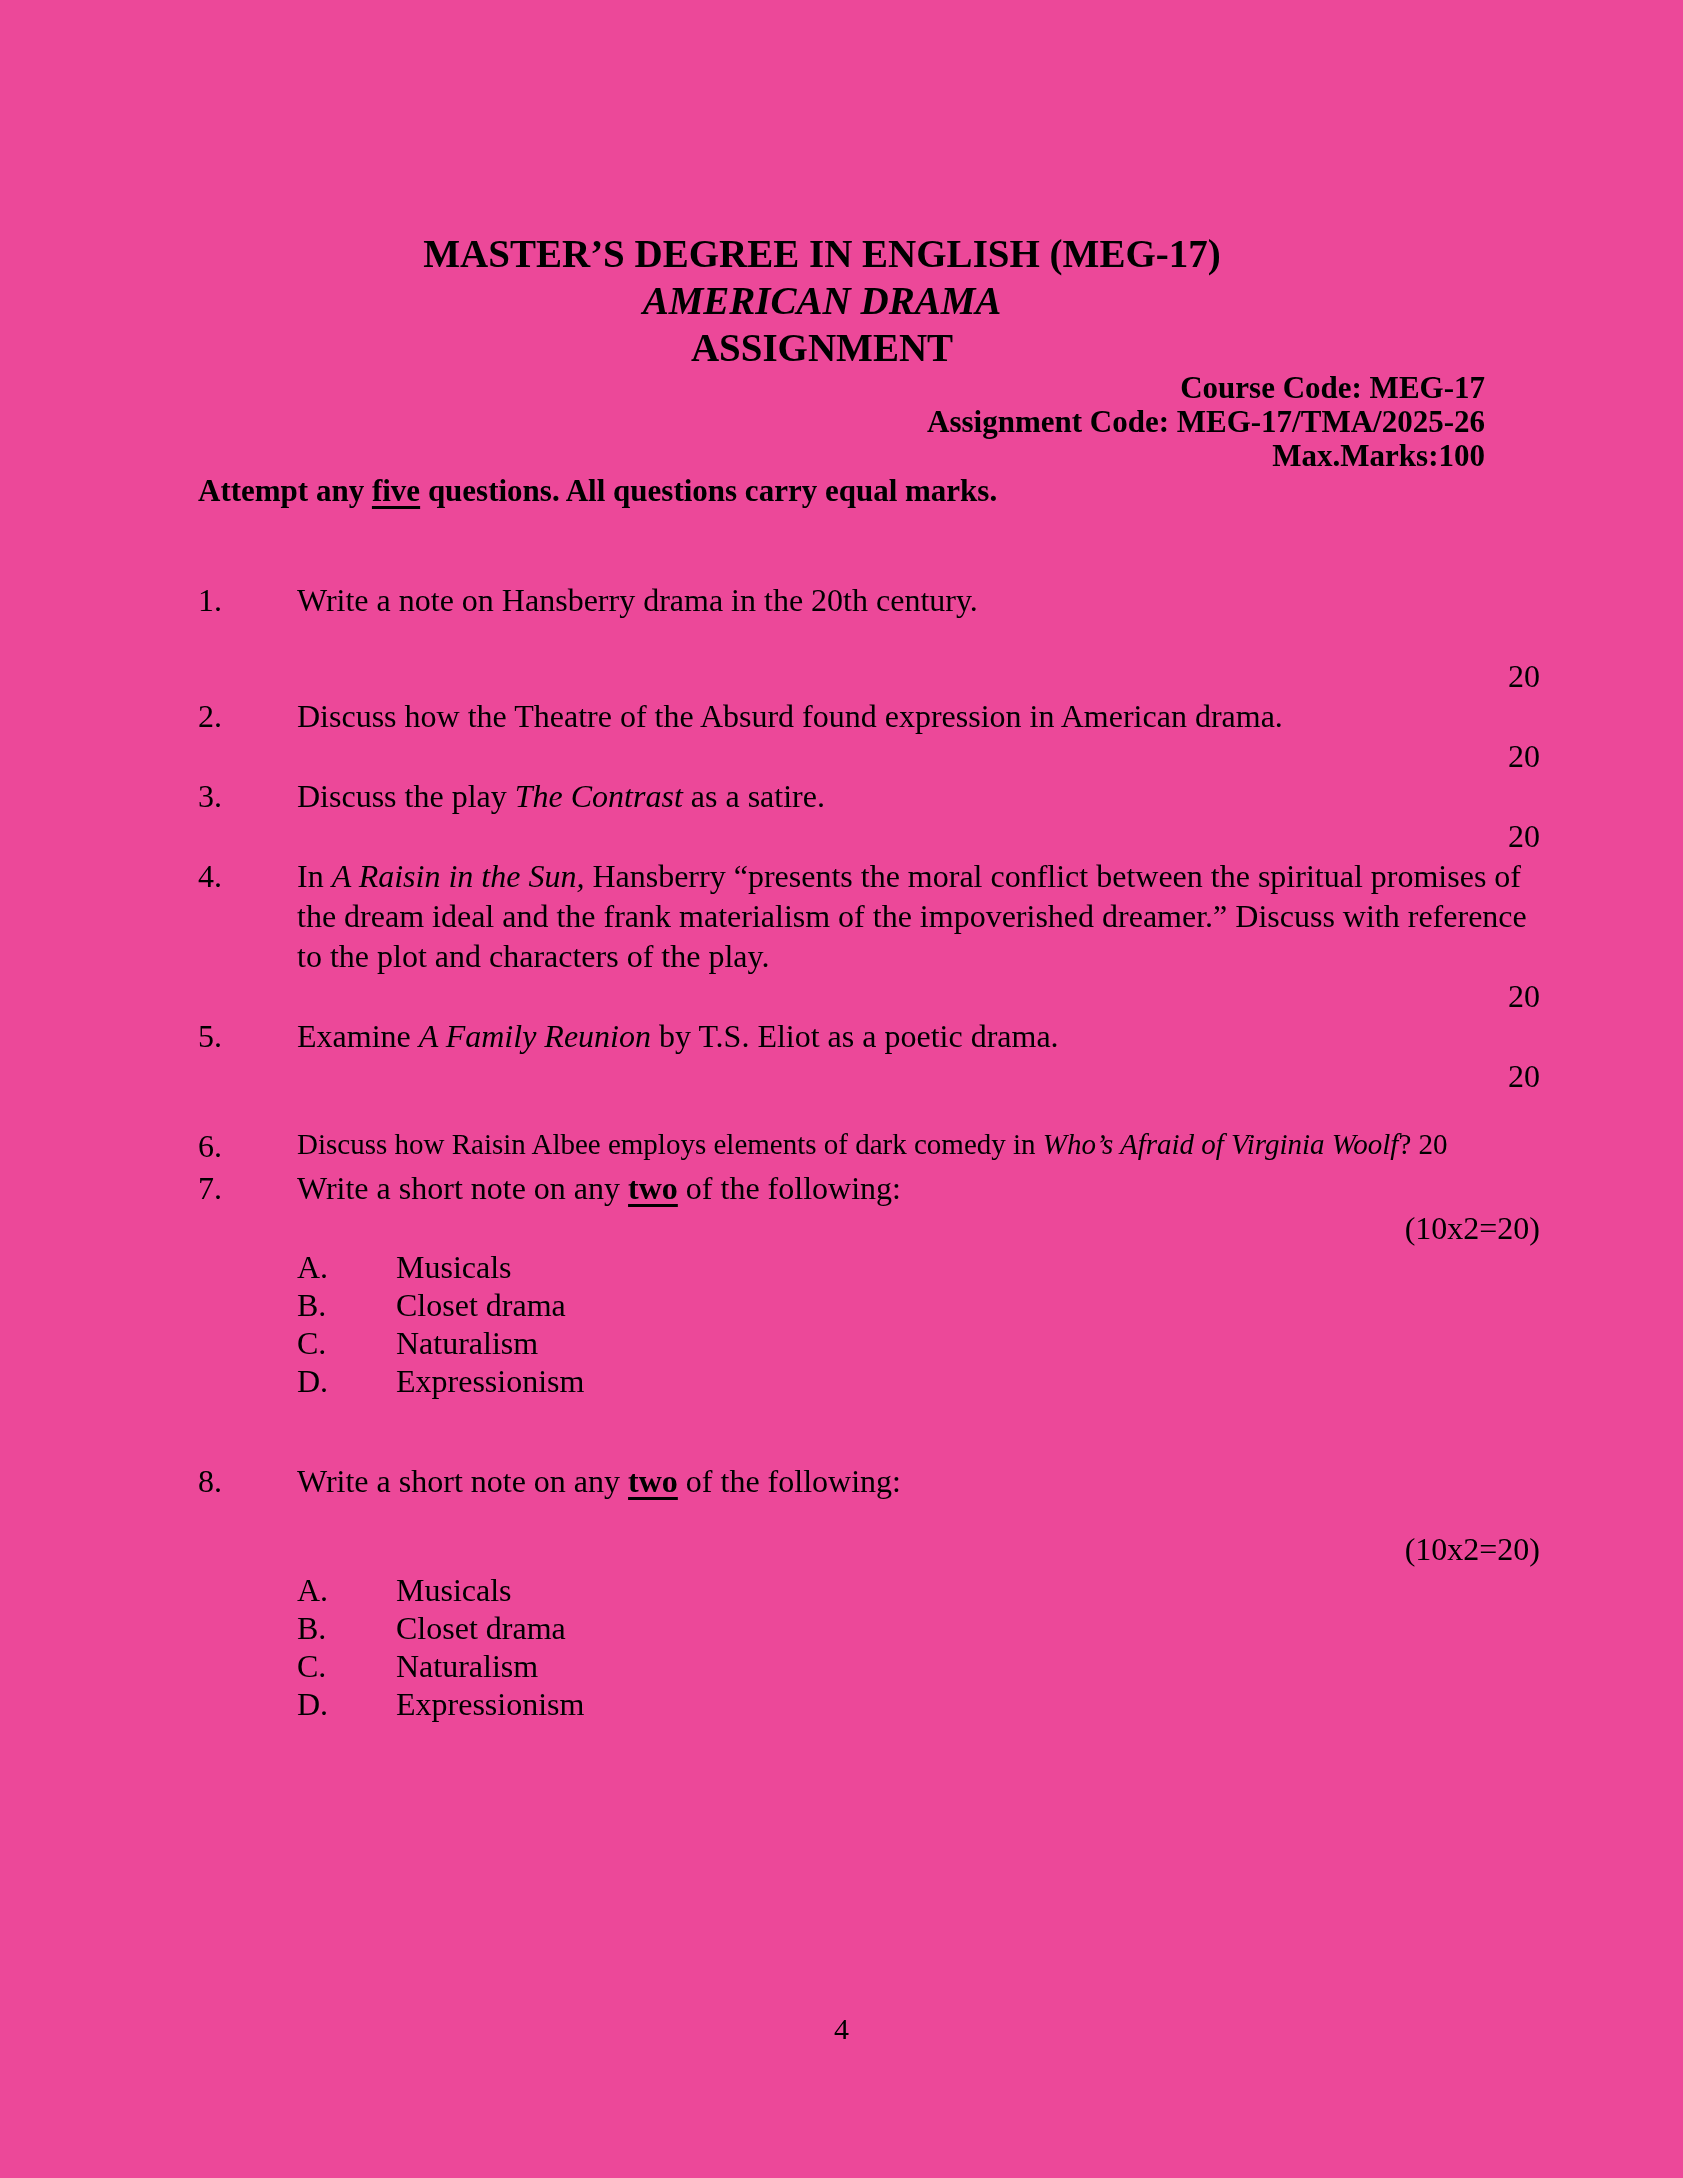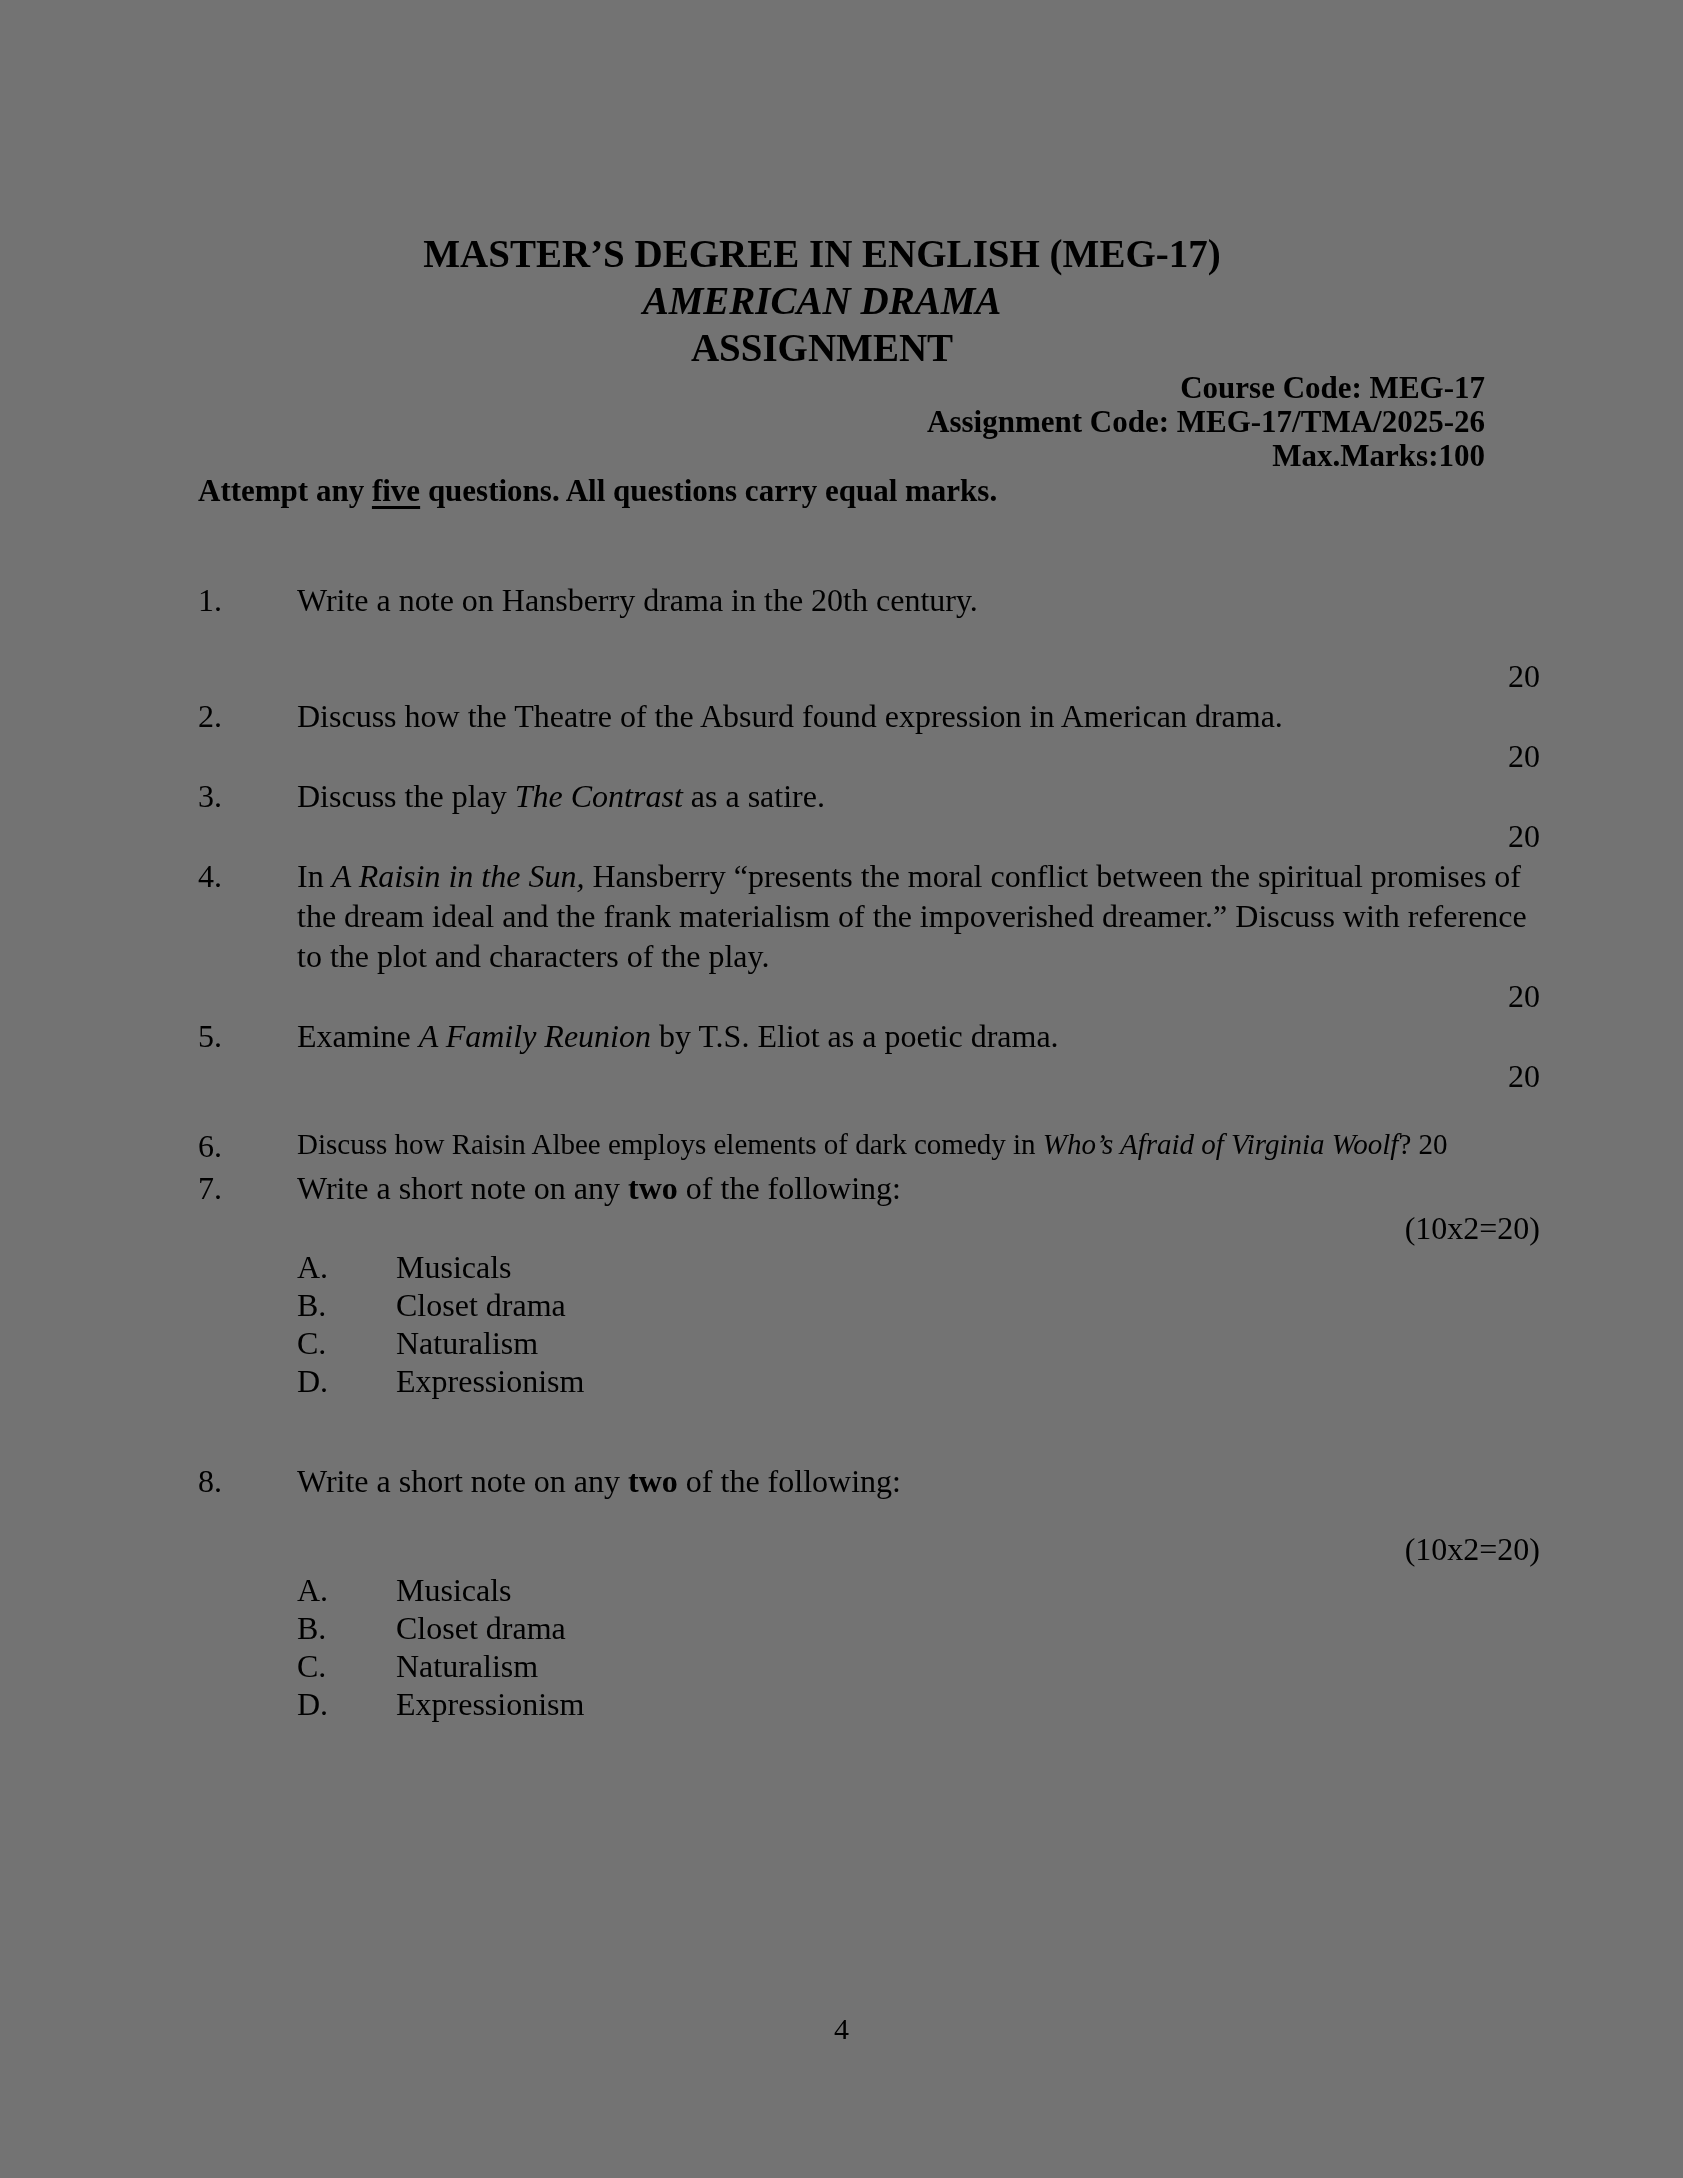--- a/index.html
+++ b/index.html
@@ -1,20 +1,20 @@
 <!DOCTYPE html>
 <html><head>
 <meta charset="utf-8">
 <style>
   html, body { margin: 0; padding: 0; background: #ffffff; }
   .page {
     position: relative;
     width: 1683px;
     height: 2178px;
-    background: #737373;
+    background: #ec4899;
     color: #000000;
     font-family: "Liberation Serif", serif;
     box-sizing: border-box;
     padding: 230px 143px 0 198px;
     overflow: hidden;
   }
 
   
   .title-block { text-align: center; margin-right: 94px; }
   .t-line { font-size: 39px; font-weight: bold; line-height: 47px; }
@@ -37,20 +37,21 @@
     text-underline-offset: 5px;
   }
 
   
   .q { display: flex; font-size: 32px; line-height: 40px; }
   .q .num { width: 99px; flex: none; }
   .q .body { flex: 1; }
   .q .it { font-style: italic; }
   .q .bu {
     font-weight: bold;
+    text-decoration: underline;
     text-decoration-thickness: 3px;
     text-underline-offset: 5px;
   }
   .q6 .body { font-size: 29px; line-height: 36px; }
 
   .marks { text-align: right; font-size: 32px; line-height: 40px; }
 
   .mt72 { margin-top: 71px; }
   .mt36 { margin-top: 36px; }
   .mt30 { margin-top: 30px; }

